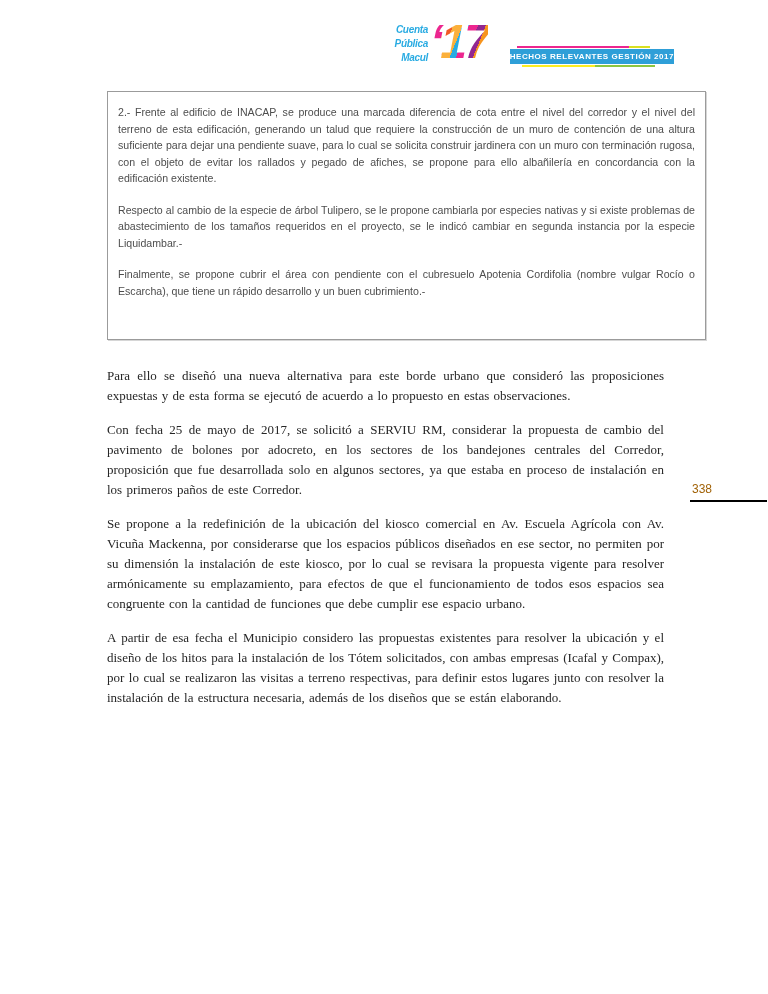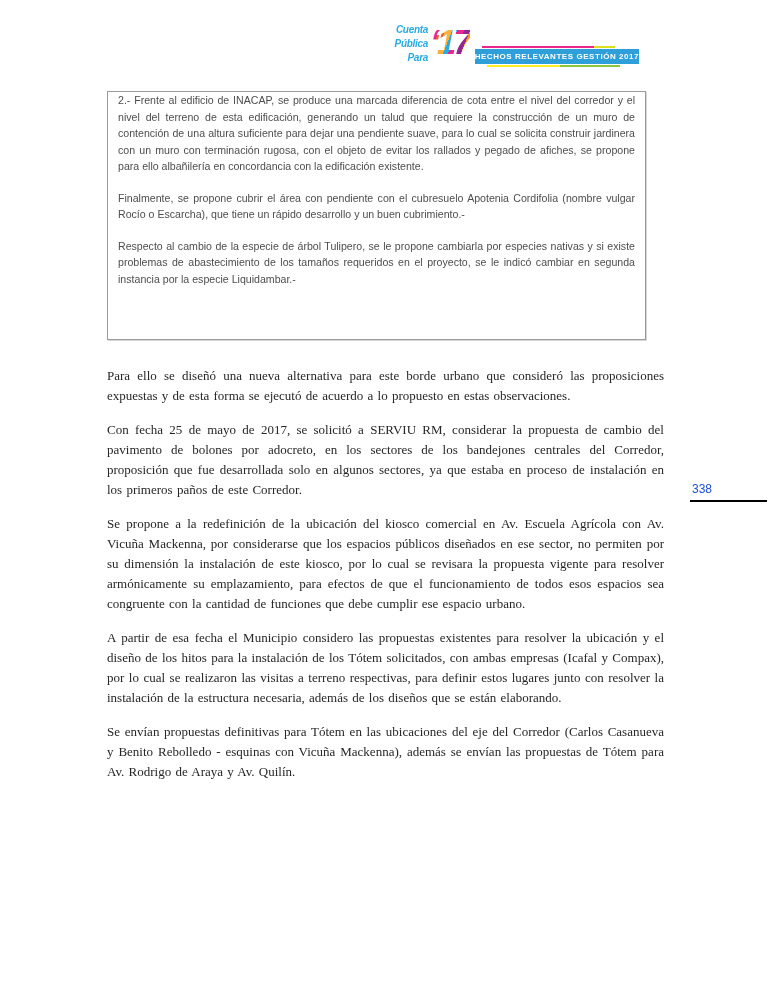--- a/index.html
+++ b/index.html
@@ -29,36 +29,36 @@
     font-style: italic;
     font-weight: bold;
     font-size: 10px;
     line-height: 14px;
     letter-spacing: -0.3px;
     width: 76px;
   }
   .logo-year {
     font-style: italic;
     font-weight: bold;
-    font-size: 35px;
+    font-size: 48px;
     line-height: 48px;
     letter-spacing: -3px;
     margin-left: 2px;
     margin-top: 2px;
     background: linear-gradient(112deg,
       #F7941D 0 12%, #EC268F 12% 24%, #F15A24 24% 34%,
       #FBB03B 34% 46%, #29ABE2 46% 54%, #EC268F 54% 66%,
       #92278F 66% 76%, #F7941D 76% 88%, #EC268F 88% 100%);
     -webkit-background-clip: text;
     background-clip: text;
     color: transparent;
   }
   .banner {
     position: relative;
-    margin-left: 5px;
+    margin-left: 22px;
     margin-top: 33px;
     width: 142px;
     height: 15px;
     display: flex;
   }
   .banner-stripe-top {
     position: absolute;
     top: -3px; left: 7px; right: 2px;
     height: 2px;
     background: linear-gradient(90deg, #EC268F 0 84%, #D9E021 84% 100%);
@@ -82,25 +82,25 @@
     justify-content: center;
     white-space: nowrap;
   }
   .banner-cap-right { width: 9px; background: #7FD4F0; }
 
   
   .observation-box {
     position: absolute;
     left: 107px;
     top: 91px;
-    width: 539px;
+    width: 599px;
     height: 249px;
     border: 1px solid #9b9b9b;
     box-shadow: 1px 1px 0 #d6d6d6;
-    padding: 0 10px;
+    padding: 12px 10px;
     overflow: hidden;
   }
   .observation-box p {
     color: #4d4d4d;
     font-size: 10.6px;
     line-height: 16.5px;
     text-align: justify;
     margin-bottom: 15px;
   }
 
@@ -124,57 +124,56 @@
   
   .page-number-block {
     position: absolute;
     top: 479px;
     left: 690px;
     width: 77px;
     border-bottom: 2px solid #000000;
     padding-bottom: 3px;
   }
   .page-number-block .num {
-    color: #1d4ed8;
+    color: #a16207;
     font-size: 12px;
     padding-left: 2px;
   }
 </style>
 </head>
 <body>
 
 <div class="page">
 
   <div class="header-logo">
     <div class="logo-wordmark">
       <div>Cuenta</div>
       <div>Pública</div>
-      <div>Para</div>
+      <div>Macul</div>
     </div>
     <div class="logo-year">‘17</div>
     <div class="banner">
       <div class="banner-stripe-top"></div>
       <div class="banner-cap-left"></div>
       <div class="banner-bar">HECHOS RELEVANTES GESTIÓN 2017</div>
       <div class="banner-cap-right"></div>
       <div class="banner-stripe-bottom"></div>
     </div>
   </div>
 
   <div class="observation-box">
     <p>2.- Frente al edificio de INACAP, se produce una marcada diferencia de cota entre el nivel del corredor y el nivel del terreno de esta edificación, generando un talud que requiere la construcción de un muro de contención de una altura suficiente para dejar una pendiente suave,  para lo cual se solicita construir jardinera con un muro con terminación rugosa,  con el objeto de evitar los rallados y pegado de afiches, se propone para ello albañilería en concordancia con la edificación existente.</p>
+    <p>Respecto al cambio de la especie de árbol Tulipero, se le propone cambiarla por especies nativas y si existe problemas de abastecimiento de los tamaños requeridos en el proyecto, se le indicó cambiar en segunda instancia por la especie Liquidambar.-</p>
     <p>Finalmente, se propone cubrir el área con pendiente con el cubresuelo Apotenia Cordifolia (nombre vulgar Rocío o Escarcha), que tiene un rápido desarrollo y un buen cubrimiento.-</p>
-    <p>Respecto al cambio de la especie de árbol Tulipero, se le propone cambiarla por especies nativas y si existe problemas de abastecimiento de los tamaños requeridos en el proyecto, se le indicó cambiar en segunda instancia por la especie Liquidambar.-</p>
   </div>
 
   <div class="body-text">
     <p>Para ello se diseñó una nueva alternativa para este borde urbano que consideró las proposiciones expuestas y de esta forma se ejecutó de acuerdo a lo propuesto en estas observaciones.</p>
     <p>Con fecha 25 de mayo de 2017, se solicitó a SERVIU RM, considerar la propuesta de cambio del pavimento de bolones por adocreto, en los sectores de los bandejones centrales del Corredor, proposición que fue desarrollada solo en algunos sectores, ya que estaba en proceso de instalación en los primeros paños de este Corredor.</p>
     <p>Se propone a la redefinición de la ubicación del kiosco comercial en Av. Escuela Agrícola con Av. Vicuña Mackenna, por considerarse que los espacios públicos diseñados en ese sector, no permiten por su dimensión la instalación de este kiosco, por lo cual se revisara la propuesta vigente para resolver armónicamente su emplazamiento, para efectos de que el funcionamiento de todos esos espacios sea congruente con la cantidad de funciones que debe cumplir ese espacio urbano.</p>
     <p>A partir de esa fecha el Municipio considero las propuestas existentes para resolver la ubicación y el diseño de los hitos para la instalación de los Tótem solicitados, con ambas empresas (Icafal y Compax), por lo cual se realizaron las visitas a terreno respectivas, para definir estos lugares junto con resolver la instalación de la estructura necesaria, además de los diseños que se están elaborando.</p>
-    <p>Se envían propuestas definitivas para Tótem en las ubicaciones del eje del Corredor (Carlos Casanueva y Benito Rebolledo - esquinas con Vicuña Mackenna), además se envían las propuestas de Tótem para Av. Rodrigo de Araya y Av. Quilín.</p>
   </div>
 
   <div class="page-number-block">
     <span class="num">338</span>
   </div>
 
 </div>
 
 </body></html>

